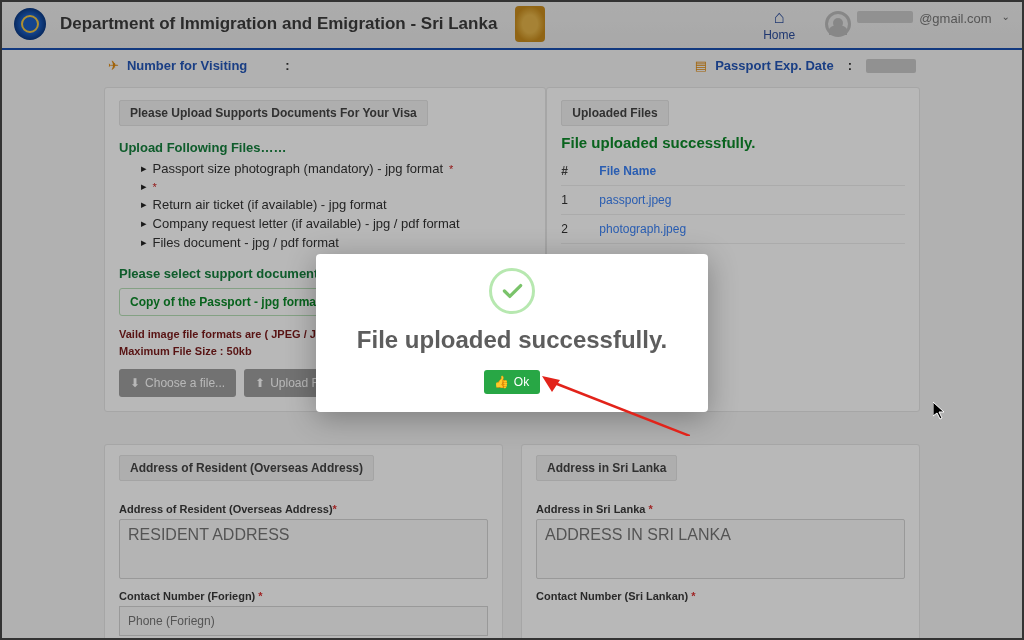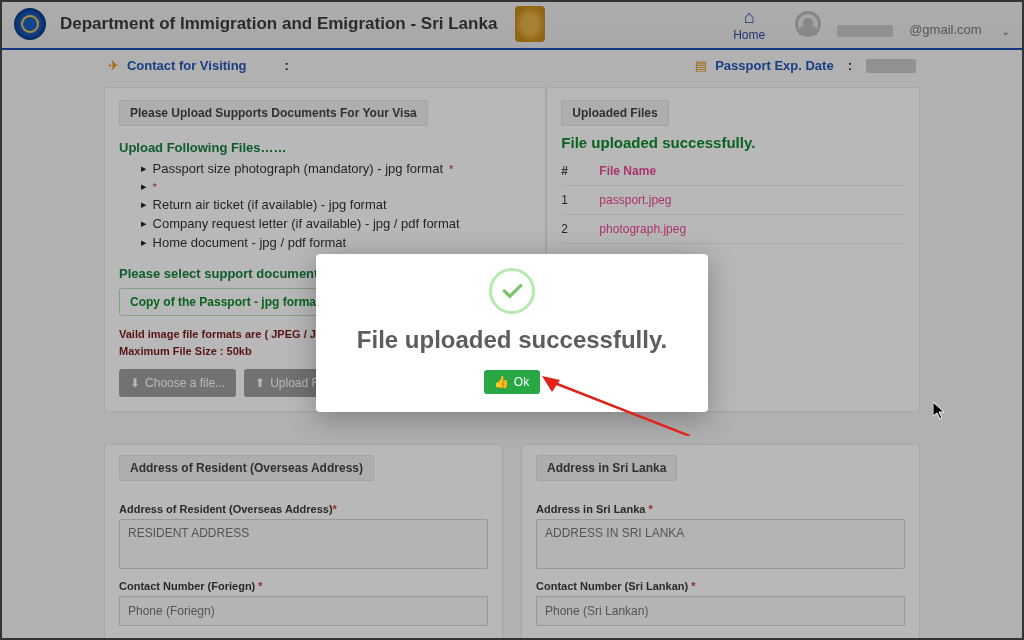--- a/index.html
+++ b/index.html
@@ -9,21 +9,21 @@
     .dim-overlay { position: absolute; inset: 0; background: rgba(0,0,0,0.28); z-index: 50; pointer-events: none; }
 
     
     .topnav { height: 50px; background: linear-gradient(#f0f0f0,#e9e9e9); border-bottom: 2px solid #1a4fb0; display: flex; align-items: center; padding: 7px 14px; font-size: 17px; font-weight: bold; color: #3c3c3c; position: relative; }
     .logo { width: 32px; height: 32px; border-radius: 50%; background: radial-gradient(circle,#1c5fc4 40%,#0b3a85 70%); margin-right: 14px; position: relative; flex-shrink: 0; }
     .logo::after{content:"";position:absolute;inset:7px;border:2px solid #f2c744;border-radius:50%;}
     .crest { width: 30px; height: 36px; margin-left: 18px; background: radial-gradient(ellipse,#e6b54a 35%,#c98d1e 70%); border-radius: 4px; flex-shrink: 0; }
     .nav-right { margin-left: auto; display: flex; align-items: center; gap: 30px; font-weight: normal; font-size: 12px; color: #2b4d9c; }
     .home-block { display:flex;flex-direction:column;align-items:center; }
     .home-icon { font-size:18px; }
-    .user-block { display:flex;align-items:flex-end;gap:16px;color:#777;font-size:13px; }
+    .user-block { display:flex;align-items:flex-start;gap:6px;color:#777;font-size:13px; }
     .avatar { width:26px;height:26px;border-radius:50%;border:3px solid #bcbcbc;background:#e5e5e5;position:relative; }
     .avatar::after{content:"";position:absolute;width:10px;height:10px;background:#bcbcbc;border-radius:50%;top:4px;left:5px;}
     .avatar::before{content:"";position:absolute;width:18px;height:10px;background:#bcbcbc;border-radius:50% 50% 0 0;bottom:-1px;left:1px;}
     .email-mask { background:#c9c9c9;color:transparent;border-radius:2px;display:inline-block;width:56px;height:12px;vertical-align:middle;}
     .chev { font-size:10px;color:#666;margin-left:4px; }
 
     
     .page { padding: 0 96px; }
     .row-top { display:flex;justify-content:space-between;padding:8px 12px 14px; }
     .field-pair { display:flex;align-items:center;gap:8px;font-size:13px; }
@@ -47,29 +47,29 @@
     .warn { color:#7a1b1b;font-weight:bold;font-size:11px;margin-top:10px;line-height:1.5; }
 
     .act-row { display:flex;gap:8px;margin-top:10px; }
     .act-btn { background:#9e9e9e;color:#fff;font-size:12px;padding:7px 11px;border:none;border-radius:3px;display:flex;align-items:center;gap:5px; }
     .act-btn .ico{font-size:12px;}
 
     .succ { color:#0d8a2a;font-weight:bold;font-size:15px;margin:8px 0 6px; }
     .tbl-head,.tbl-row { display:flex;font-size:12px;padding:7px 0;border-bottom:1px solid #eee; }
     .tbl-head { font-weight:bold;color:#444; }
     .col-n { width:38px; }
-    .col-f { flex:1;color:#ec4899; }
+    .col-f { flex:1;color:#3b82f6; }
 
     
     .addr-row { display:flex;gap:18px;padding:2px 8px 0; margin-top:18px;}
     .addr-panel { flex:1;border:1px solid #e6e6e6;background:#fff;border-radius:3px;padding:10px 14px 14px; }
     .addr-sec-title { display:inline-block;background:#f1f1f1;border:1px solid #e3e3e3;padding:5px 10px;font-size:12px;font-weight:bold;border-radius:2px;margin-bottom:14px;color:#444; }
     .addr-lbl { font-weight:600;font-size:11px;margin:8px 0 4px;color:#3a3a3a; }
     .req { color:#d33; }
-    .ta { width:100%;height:50px;border:1px solid #d4d4d4;background:#fafafa;padding:6px 8px;font-size:12px;color:#aaa;font-family:inherit;resize:none;border-radius:2px; }
+    .ta { width:100%;height:60px;border:1px solid #d4d4d4;background:#fafafa;padding:6px 8px;font-size:16px;color:#aaa;font-family:inherit;resize:none;border-radius:2px; }
     .in { width:100%;height:30px;border:1px solid #d4d4d4;background:#fafafa;padding:0 8px;font-size:12px;color:#aaa;border-radius:0; }
 
     
     .modal { position:absolute;z-index:100;left:316px;top:254px;width:392px;background:#fff;border-radius:4px;box-shadow:0 6px 30px rgba(0,0,0,0.3);padding:14px 20px 18px;text-align:center; }
     .check-circle { width:46px;height:46px;border:3px solid #b7e8b0;border-radius:50%;margin:0 auto 12px;display:flex;align-items:center;justify-content:center;color:#7ac36a;font-size:24px; }
     .modal-msg { font-size:24px;font-weight:700;color:#5d5d5d;margin-bottom:16px; }
     .ok-btn { background:#28a745;color:#fff;border:none;padding:5px 11px;font-size:12px;border-radius:3px;display:inline-flex;align-items:center;gap:4px;cursor:pointer; }
 
     
     .arrow { position:absolute;z-index:110;left:542px;top:376px;width:148px;height:60px;pointer-events:none; }
@@ -102,21 +102,21 @@
       <span class="chev">⌄</span>
     </div>
   </div>
 </div>
 
 <div class="page">
 
   <div class="row-top">
     <div class="field-pair blue">
       <span class="icon">✈</span>
-      <span class="lbl">Contact for Visiting</span>
+      <span class="lbl">Number for Visiting</span>
       <span style="margin-left:30px;color:#333;font-weight:bold;">:</span>
     </div>
     <div class="field-pair blue">
       <span class="icon">▤</span>
       <span class="lbl">Passport Exp. Date</span>
       <span style="margin:0 6px;color:#333;font-weight:bold;">:</span>
       <span class="masked-val"></span>
     </div>
   </div>
 
@@ -132,21 +132,21 @@
         <li>
             <span class="star">*</span>
           </li>
         <li>
             <span>Return air ticket (if available) - jpg format</span>
           </li>
         <li>
             <span>Company request letter (if available) - jpg / pdf format</span>
           </li>
         <li>
-            <span>Home document - jpg / pdf format</span>
+            <span>Files document - jpg / pdf format</span>
           </li>
       </ul>
       <div class="subhead-blue">Please select support document from list</div>
       <div class="gr-btn">Copy of the Passport - jpg format</div>
       <div class="warn">
         <div>Vaild image file formats are ( JPEG / JPG )</div>
         <div>Maximum File Size : 50kb</div>
       </div>
       <div class="act-row">
         <button class="act-btn">
@@ -184,21 +184,20 @@
       <div class="addr-lbl"><span>Address of Resident (Overseas Address)</span><span class="req">*</span></div>
       <textarea class="ta" placeholder="RESIDENT ADDRESS" style=""></textarea>
       <div class="addr-lbl"><span>Contact Number (Foriegn)</span> <span class="req">*</span></div>
       <input class="in" placeholder="Phone (Foriegn)" style="">
     </div>
     <div class="addr-panel">
       <div class="addr-sec-title">Address in Sri Lanka</div>
       <div class="addr-lbl"><span>Address in Sri Lanka</span> <span class="req">*</span></div>
       <textarea class="ta" placeholder="ADDRESS IN SRI LANKA" style=""></textarea>
       <div class="addr-lbl"><span>Contact Number (Sri Lankan)</span> <span class="req">*</span></div>
-      <input class="in" placeholder="Phone (Sri Lankan)" style="">
     </div>
   </div>
 </div>
 
 <div class="dim-overlay"></div>
 
 <div class="modal">
   <div class="check-circle">
     <svg width="26" height="26" viewBox="0 0 24 24">
         <path d="M5 12l5 5L20 7" stroke="#7ac36a" stroke-width="3" fill="none" stroke-linecap="round" stroke-linejoin="round"></path>

